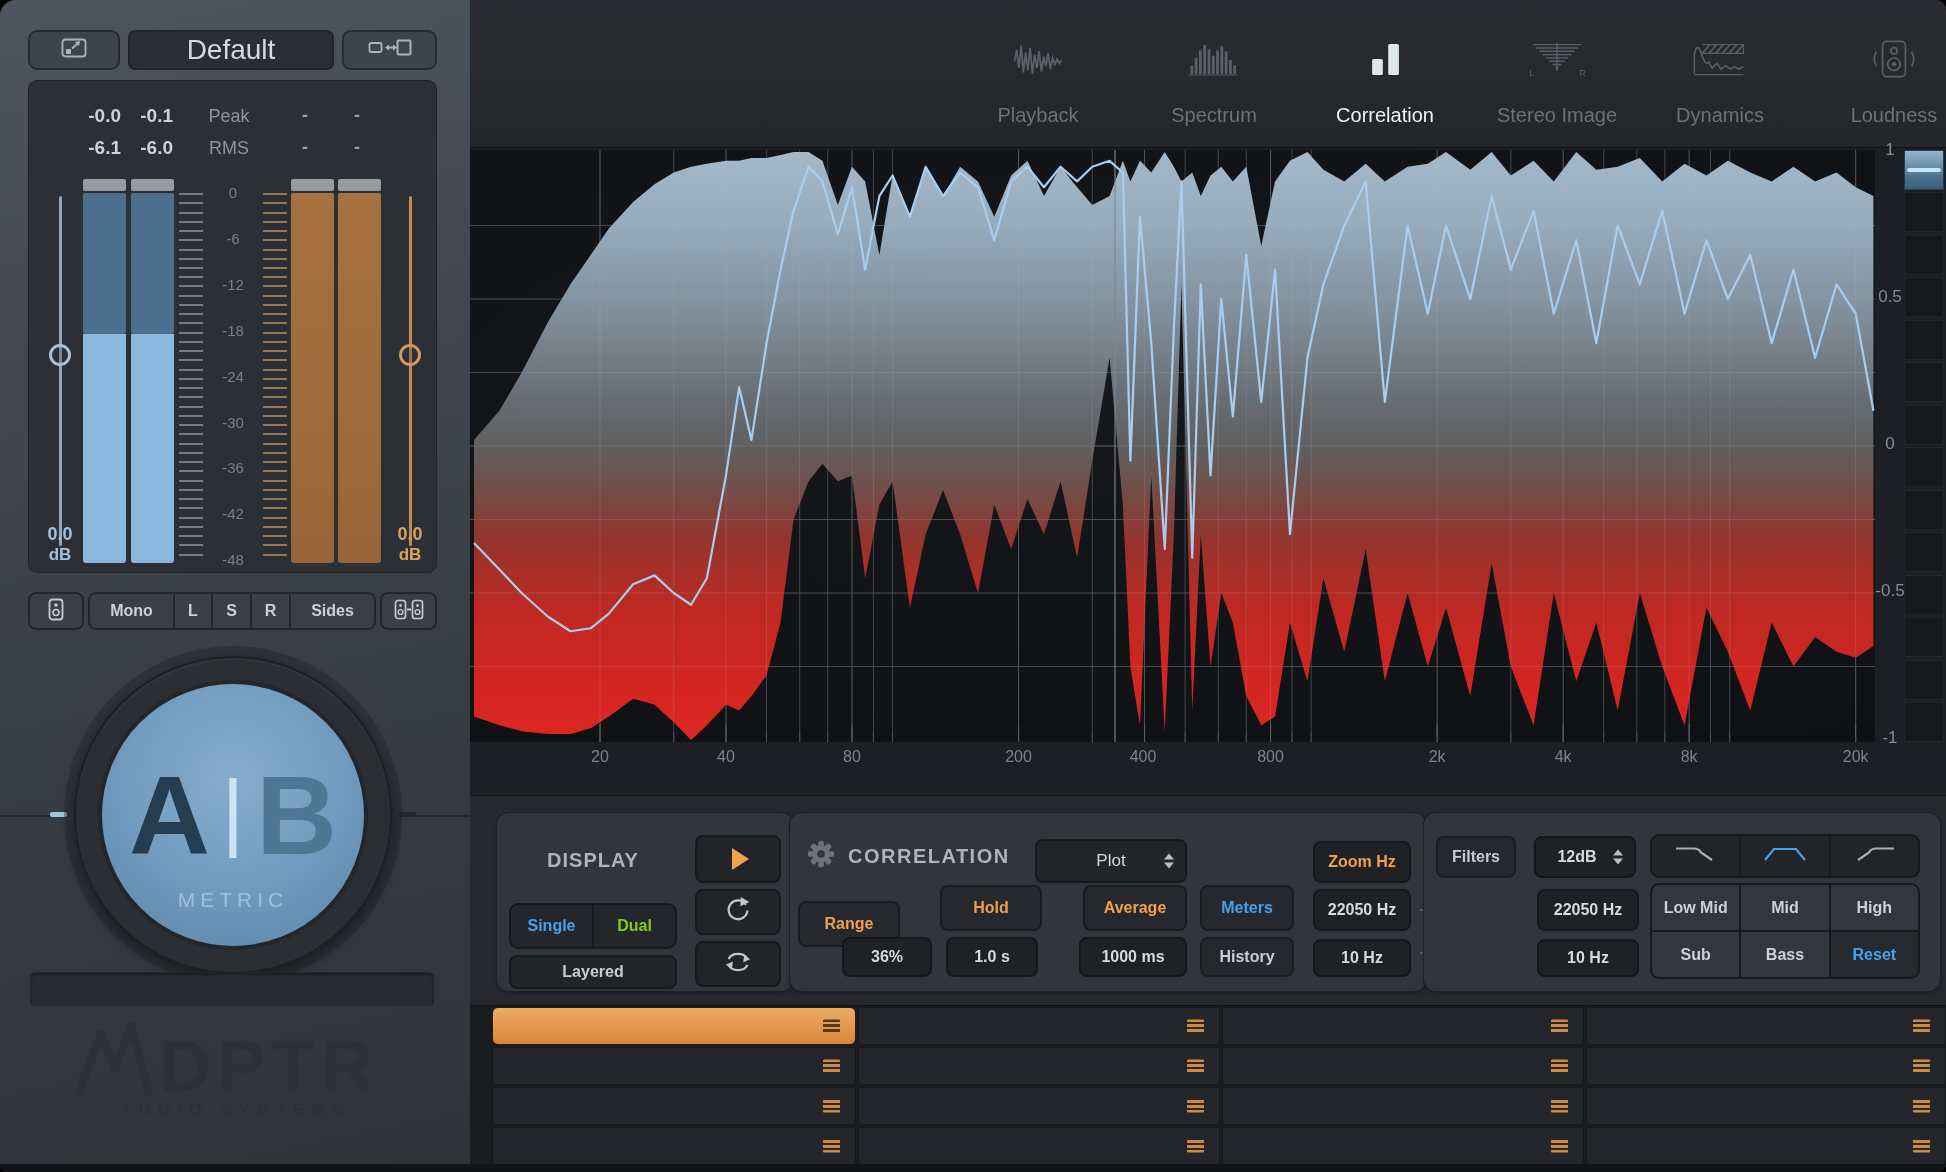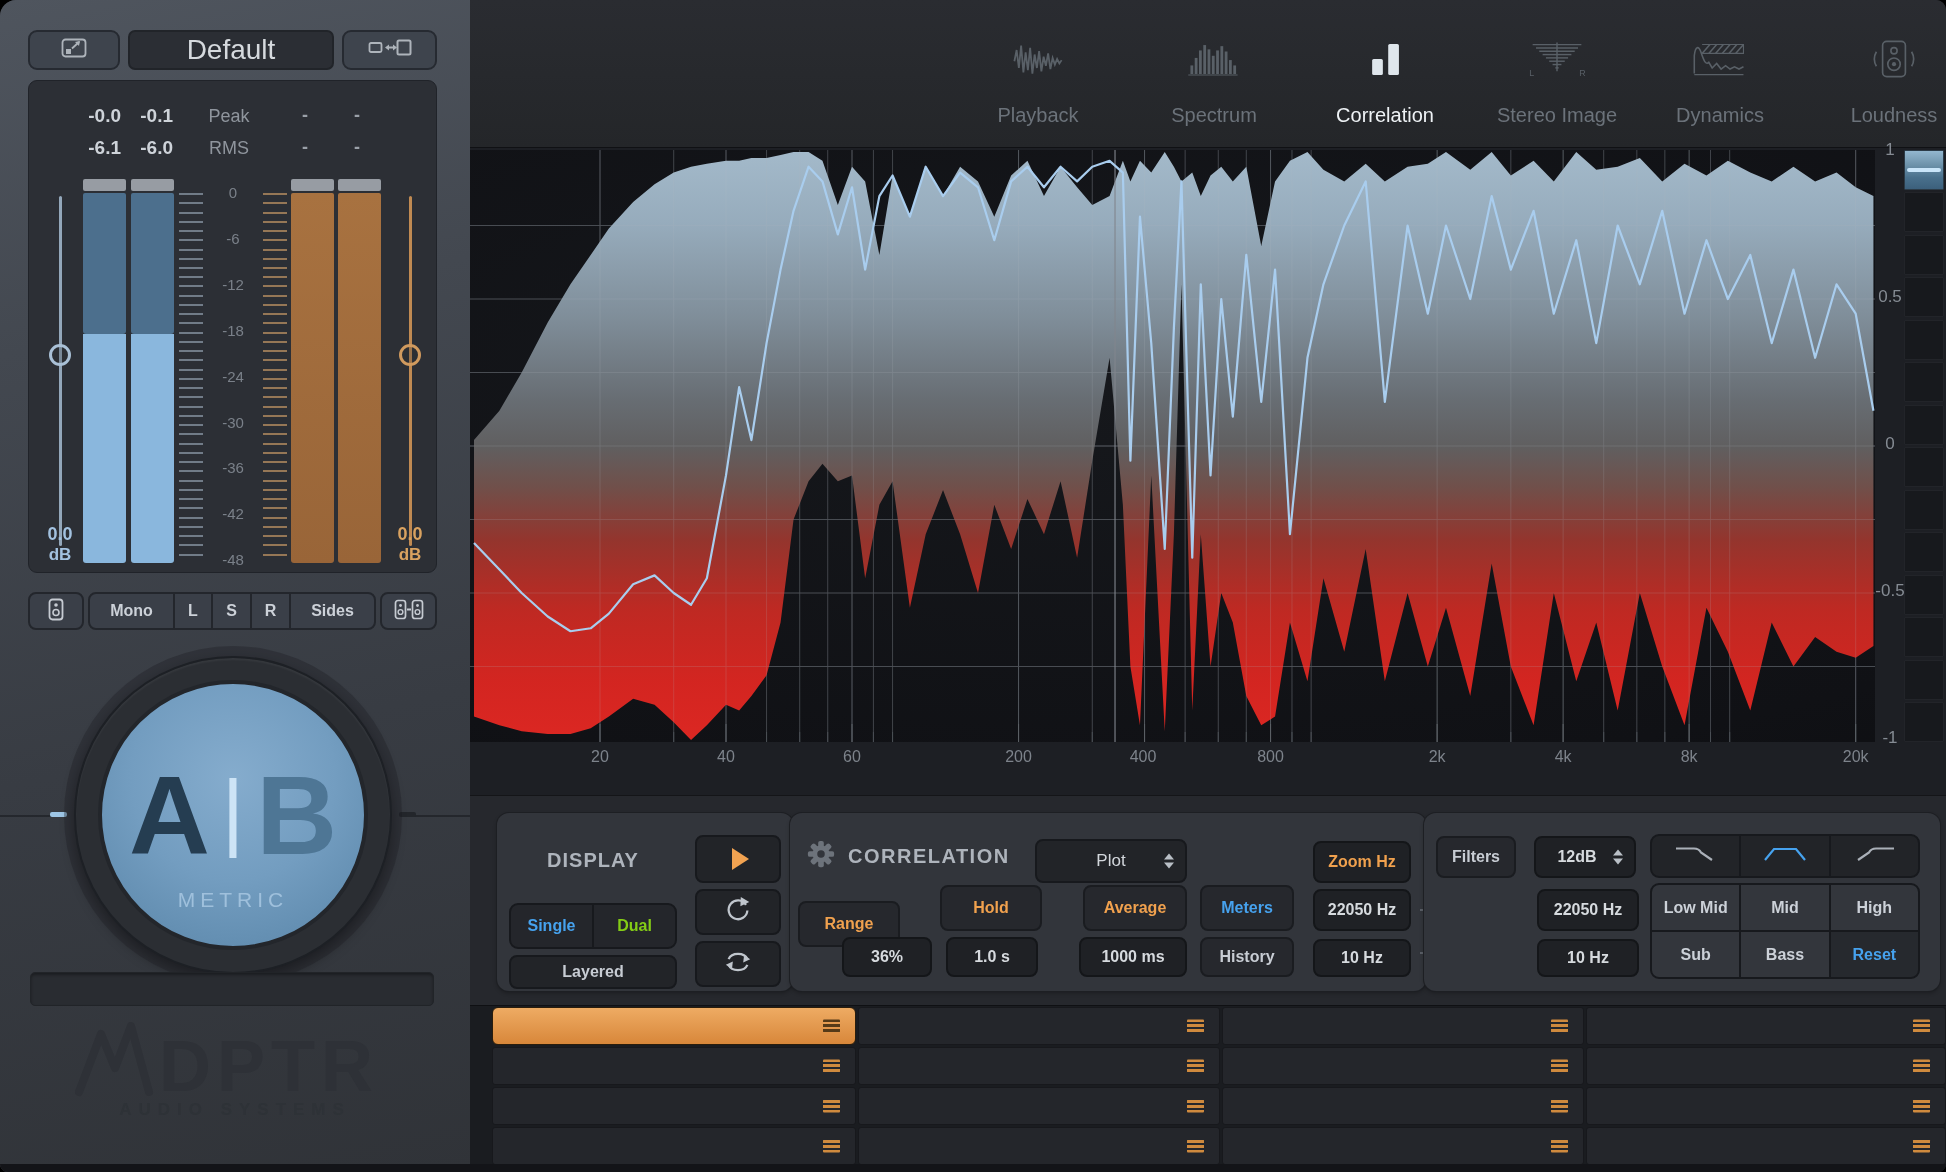--- a/index.html
+++ b/index.html
@@ -453,21 +453,21 @@
     <div id="y-labels" class="abs" style="left:1398px;top:2px;width:44px;height:588px;">
         <div class="ylab" style="top: 0px;">1</div>
         <div class="ylab" style="top: 147px;">0.5</div>
         <div class="ylab" style="top: 294px;">0</div>
         <div class="ylab" style="top: 441px;">-0.5</div>
         <div class="ylab" style="top: 588px;">-1</div>
       </div>
     <div id="x-labels" class="abs" style="left:0;top:600px;width:1405px;height:26px;">
         <div class="xlab" style="left: 130px; text-align: right;">20</div>
         <div class="xlab" style="left: 256px;">40</div>
-        <div class="xlab" style="left: 382px;">60</div>
+        <div class="xlab" style="left: 382px;">80</div>
         <div class="xlab" style="left: 548.563px;">200</div>
         <div class="xlab" style="left: 673px;">400</div>
         <div class="xlab" style="left: 800.563px;">800</div>
         <div class="xlab" style="left: 967.126px;">2k</div>
         <div class="xlab" style="left: 1093.13px;">4k</div>
         <div class="xlab" style="left: 1219.13px;">8k</div>
         <div class="xlab" style="left: 1385.69px;">20k</div>
       </div>
     <div id="corr-strip">
         <div class="cseg lit"></div>

